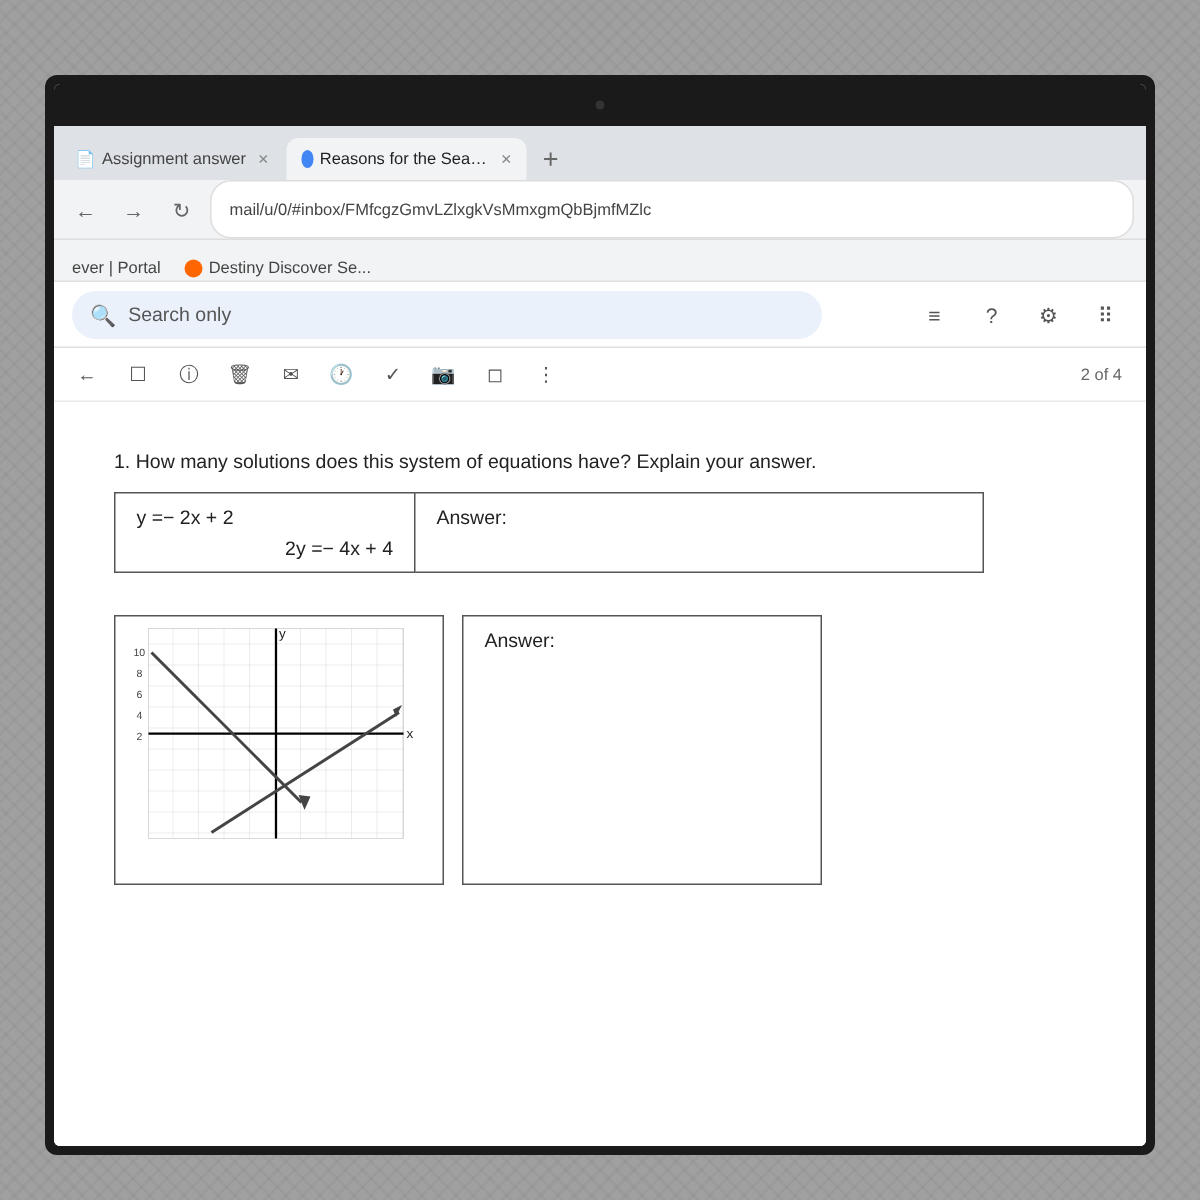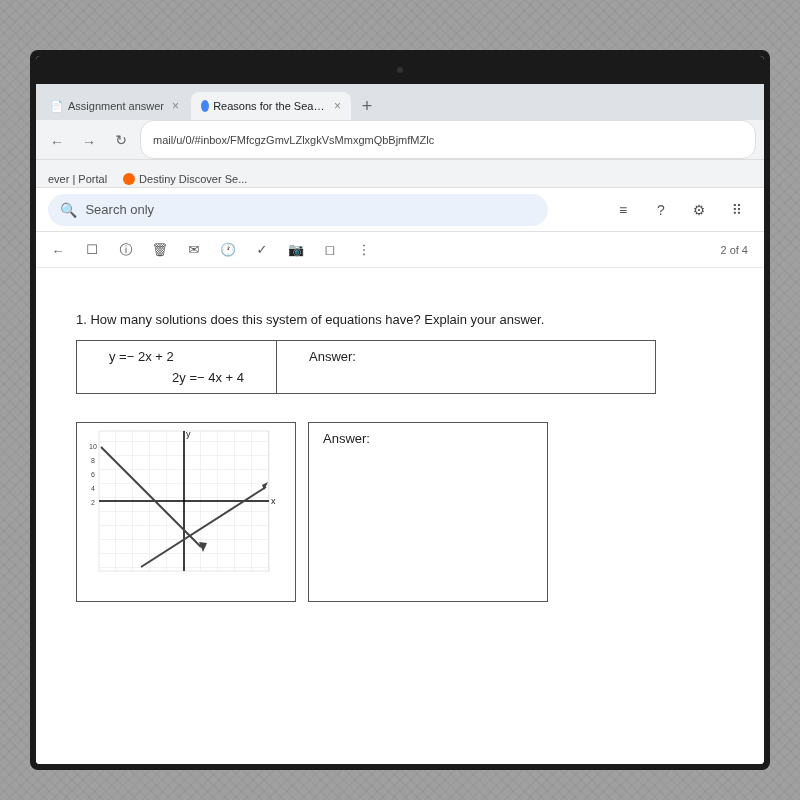--- a/index.html
+++ b/index.html
@@ -285,40 +285,39 @@
     .email-content {
       flex: 1;
       background: white;
       overflow-y: auto;
       padding: 30px 40px;
     }
 
     
     .question {
       margin-bottom: 28px;
-      margin-top: 12px;
     }
 
     .question-text {
       font-size: 13px;
       color: #222;
       margin-bottom: 10px;
       line-height: 1.5;
     }
 
     .equation-table {
       border-collapse: collapse;
       width: 90%;
       max-width: 580px;
       margin-bottom: 6px;
     }
 
     .equation-table td {
       border: 1px solid #555;
-      padding: 8px 32px;
+      padding: 8px 14px;
       font-size: 13px;
       color: #222;
       vertical-align: top;
     }
 
     .eq-cell {
       width: 200px;
       background: white;
     }
 

